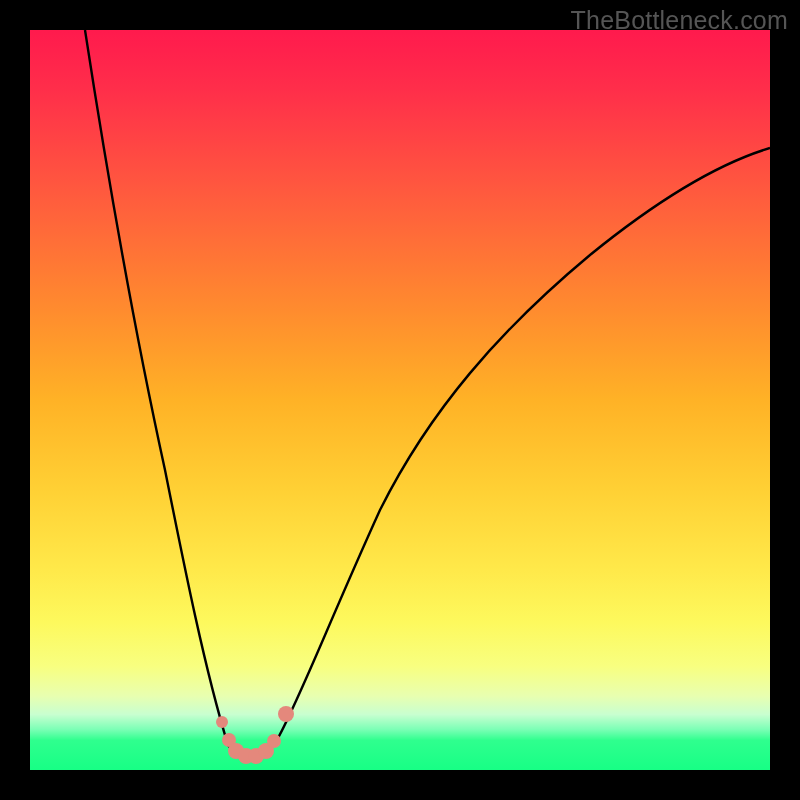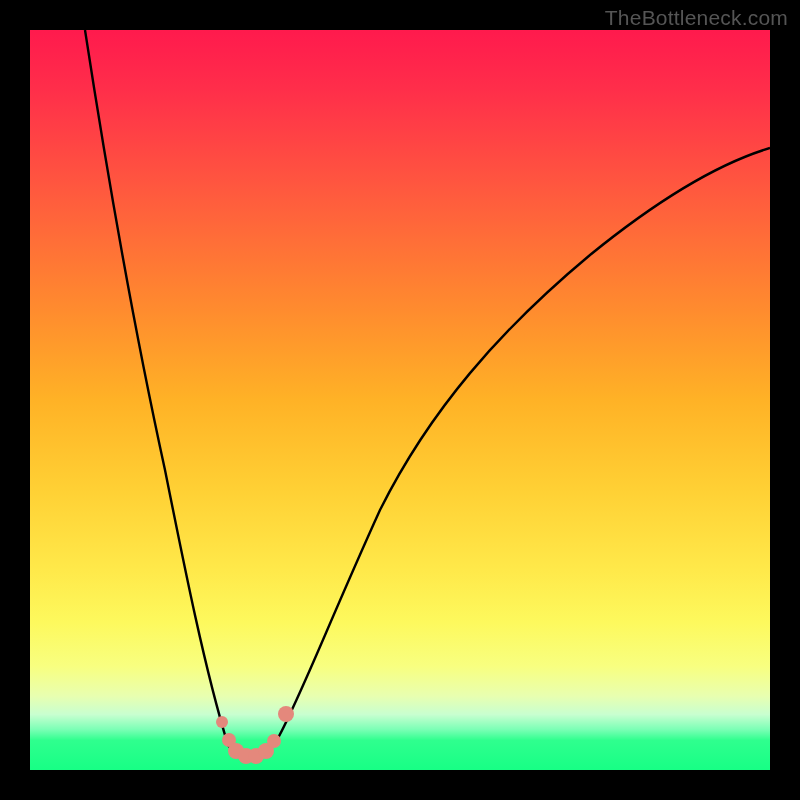--- a/index.html
+++ b/index.html
@@ -38,21 +38,21 @@
       #7cffb6 94.5%,
       #2fff8e 96%,
       #17ff85 100%
     );
   }
   .attribution {
     position: absolute;
     top: 6px;
     right: 12px;
     color: #555;
-    font-size: 21px;
+    font-size: 25px;
     font-weight: 500;
     letter-spacing: 0.2px;
   }
   svg.curves {
     position: absolute;
     inset: 0;
   }
 </style>
 </head>
 <body>

